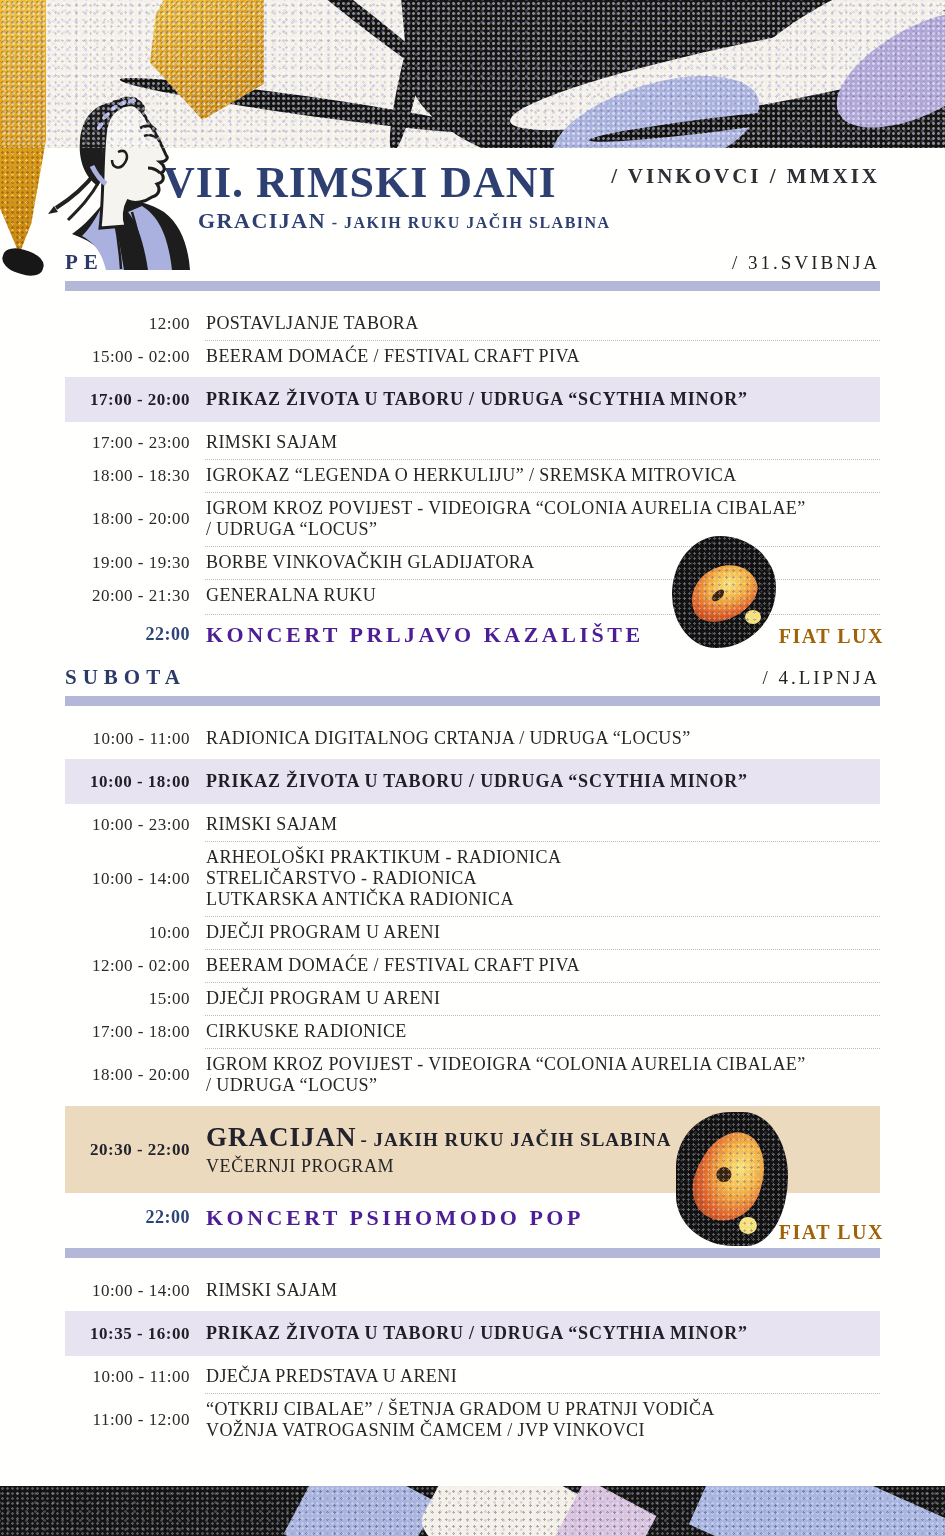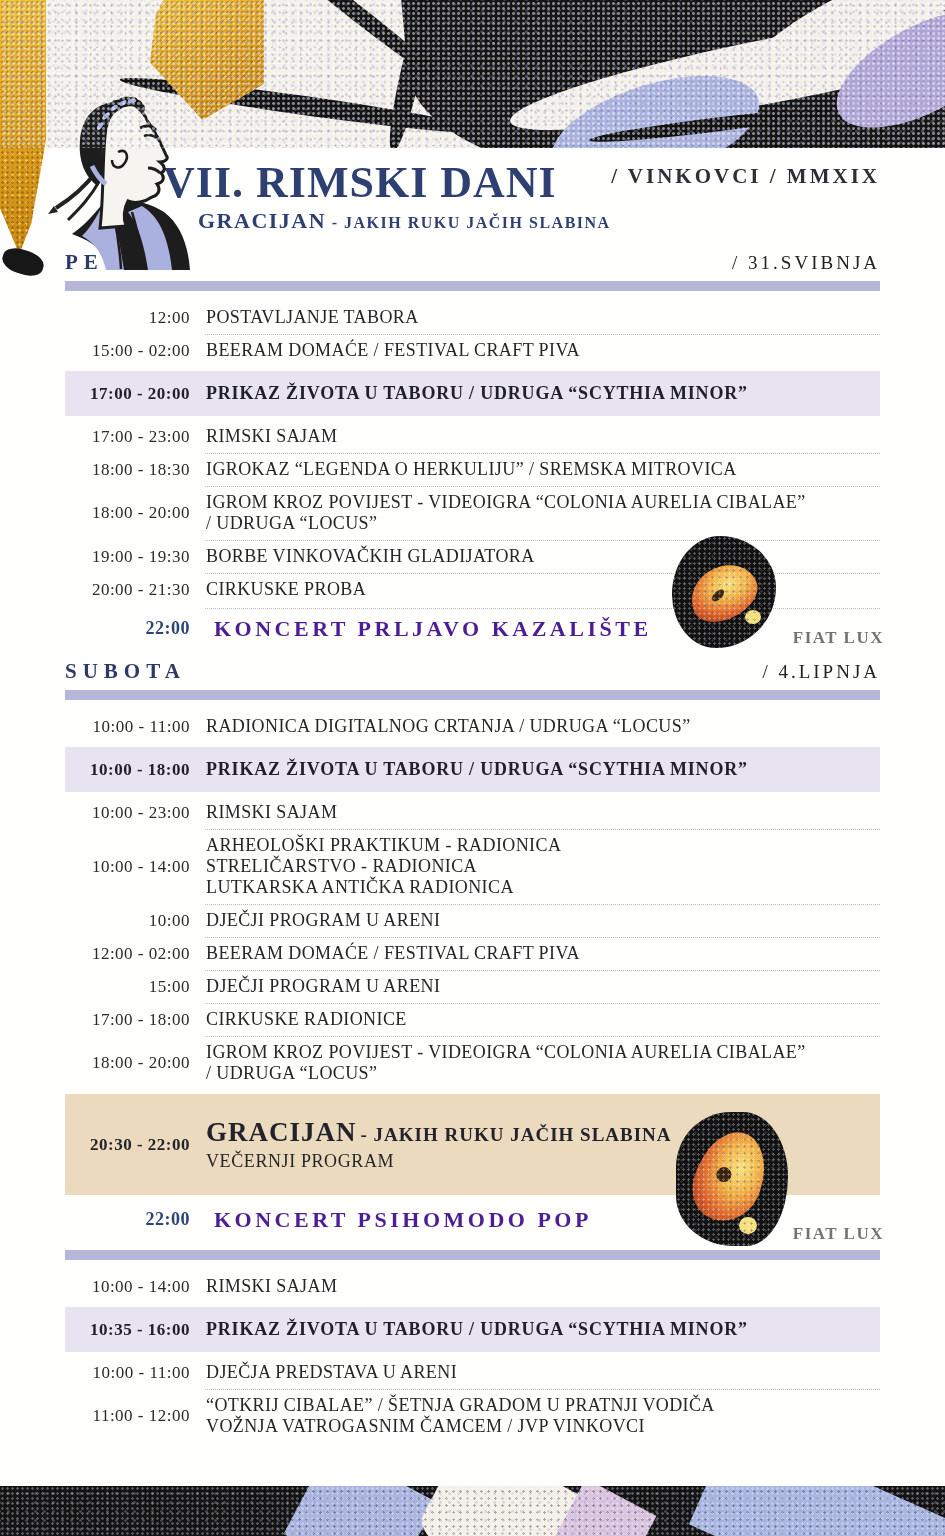--- a/index.html
+++ b/index.html
@@ -66,37 +66,37 @@
   .subtitle{margin-left:133px;margin-top:2px;color:#2e3f72;letter-spacing:1.5px;}
   .sub-name{font-size:22px;font-weight:bold;}
   .sub-rest{font-size:16px;font-weight:bold;}
 
   
   #days{margin-top:16px;}
   .day-head{display:flex;justify-content:space-between;align-items:baseline;}
   .day-name{font-size:21px;font-weight:bold;color:#2c3a69;letter-spacing:6px;}
   .day-date{font-size:19px;color:#222;letter-spacing:3px;}
   .day-bar{height:10px;background:#b5b7d8;margin-top:6px;}
-  .rows{margin-top:10px;margin-bottom:10px;}
+  .rows{margin-top:16px;margin-bottom:10px;}
 
   .row{display:flex;align-items:center;padding:6px 0;position:relative;}
   .row.sep::before{content:"";position:absolute;top:0;left:140px;right:0;border-top:1.5px dotted #bcbcbc;}
   .time{flex:0 0 125px;text-align:right;font-size:17px;letter-spacing:.5px;color:#2a2a2a;white-space:nowrap;}
   .text{margin-left:16px;flex:1;}
   .line{font-size:18px;line-height:21px;letter-spacing:.4px;color:#262626;}
 
   .row.highlight{background:#e8e3f1;padding:12px 0;margin:4px 0;}
   .row.highlight .time{font-weight:bold;color:#1f1f28;}
   .row.highlight .line{font-weight:bold;letter-spacing:.8px;color:#1f1f28;}
 
-  .row.koncert{padding:10px 0;margin-top:2px;gap:8px;}
+  .row.koncert{padding:10px 0;margin-top:2px;}
   .row.koncert .time{font-weight:bold;color:#2e4476;font-size:18px;}
   .row.koncert .line{font-weight:bold;color:#4c1d95;font-size:22px;letter-spacing:3.5px;}
 
-  .row.feature{background:#ecdabf;padding:23px 0;margin:4px 0;justify-content:center;}
+  .row.feature{background:#ecdabf;padding:16px 0;margin:4px 0;justify-content:center;}
   .row.feature .time{font-weight:bold;color:#23232d;}
   .f-title{font-size:27px;font-weight:bold;color:#23232d;letter-spacing:1px;}
   .f-rest{font-size:19px;font-weight:bold;color:#23232d;letter-spacing:1px;}
   .f-line2{font-size:18px;color:#262626;letter-spacing:.6px;margin-top:3px;}
 
   
   .logo{position:absolute;z-index:5;}
   .blob{position:absolute;background:#121212;overflow:hidden;}
   .blob.b1{left:0;top:0;width:104px;height:112px;border-radius:46% 54% 58% 42%/52% 46% 54% 48%;}
   .blob.b2{left:4px;top:0;width:112px;height:134px;border-radius:55% 45% 42% 58%/46% 54% 58% 42%;}
@@ -105,21 +105,21 @@
                      radial-gradient(rgba(90,90,120,.4) 1px,transparent 1.4px);
     background-size:5px 5px,7px 7px;background-position:0 0,2px 3px;}
   .lamp{position:absolute;border-radius:52% 48% 55% 45%/62% 55% 45% 40%;
     background:radial-gradient(ellipse at 62% 38%,#f8e37c 0%,#f2b143 32%,#e0652a 62%,#b03a14 88%,#7e2a0e 100%);}
   .b1 .lamp{left:16%;top:28%;width:66%;height:46%;transform:rotate(-24deg);}
   .b2 .lamp{left:18%;top:14%;width:60%;height:68%;transform:rotate(18deg);}
   .lamp-hole{position:absolute;width:22%;height:16%;left:30%;top:42%;background:#3a2410;border-radius:50%;transform:rotate(-20deg);}
   .lamp-tip{position:absolute;width:16%;height:13%;background:#f5e07a;border-radius:50%;}
   .b1 .lamp-tip{left:70%;top:66%;}
   .b2 .lamp-tip{left:56%;top:78%;}
-  .fiatlux{position:absolute;right:0;bottom:10px;font-size:17px;font-weight:bold;color:#737373;letter-spacing:1.5px;}
+  .fiatlux{position:absolute;right:0;bottom:10px;font-size:20px;font-weight:bold;color:#a16207;letter-spacing:1.5px;}
   .logo1{left:672px;top:536px;width:212px;height:122px;}
   .logo2{left:672px;top:1112px;width:212px;height:142px;}
 </style>
 </head>
 <body>
 
 <div id="poster">
 
   <div class="band-top">
     <div class="bk-mass"></div>
@@ -229,21 +229,21 @@
             </div>
             <div class="row normal sep">
               <div class="time">19:00 - 19:30</div>
               <div class="text">
                 <div class="line">BORBE VINKOVAČKIH GLADIJATORA</div>
               </div>
             </div>
             <div class="row normal sep">
               <div class="time">20:00 - 21:30</div>
               <div class="text">
-                <div class="line">CIRKUSKE PROBA</div>
+                <div class="line">GENERALNA RUKU</div>
               </div>
             </div>
             <div class="row koncert sep">
               <div class="time">22:00</div>
               <div class="text">
                 <div class="line">KONCERT PRLJAVO KAZALIŠTE</div>
               </div>
             </div>
           </div>
         </div>

